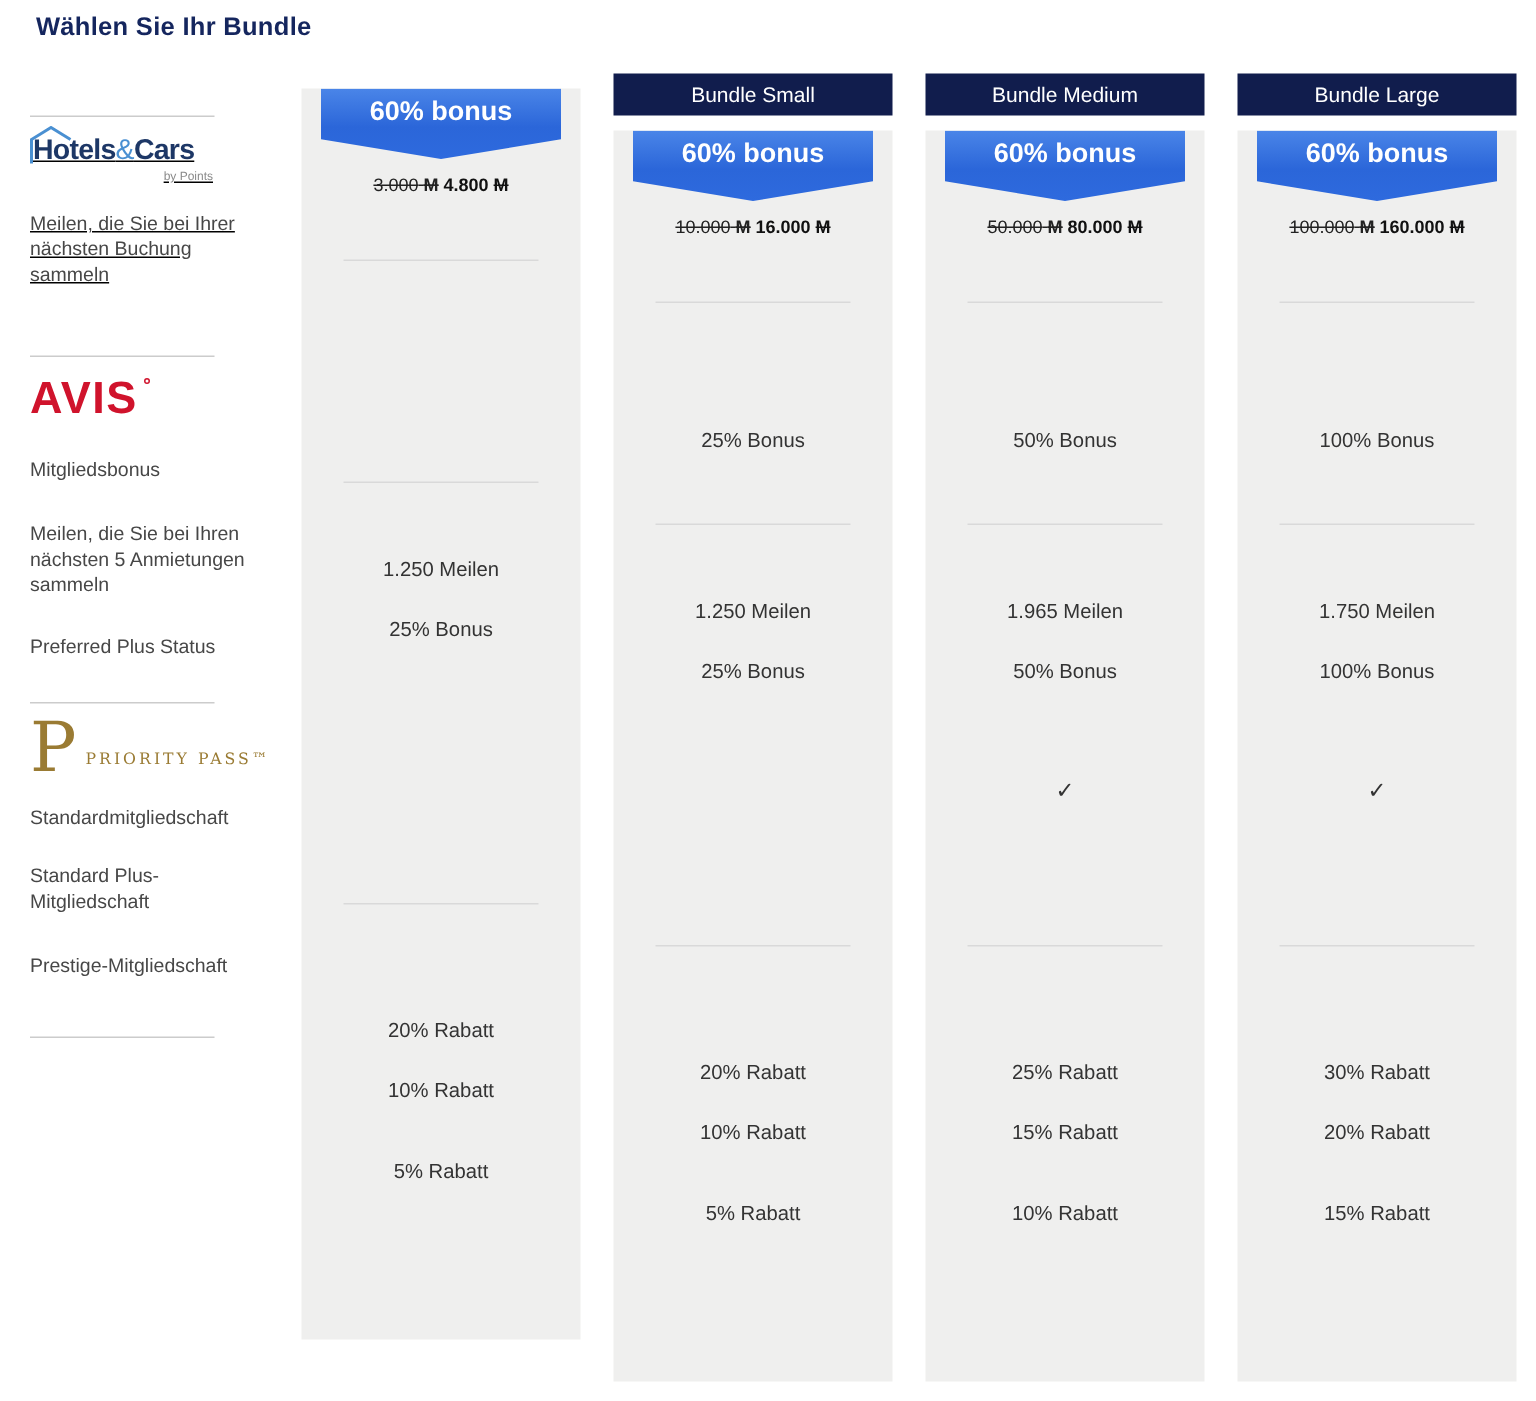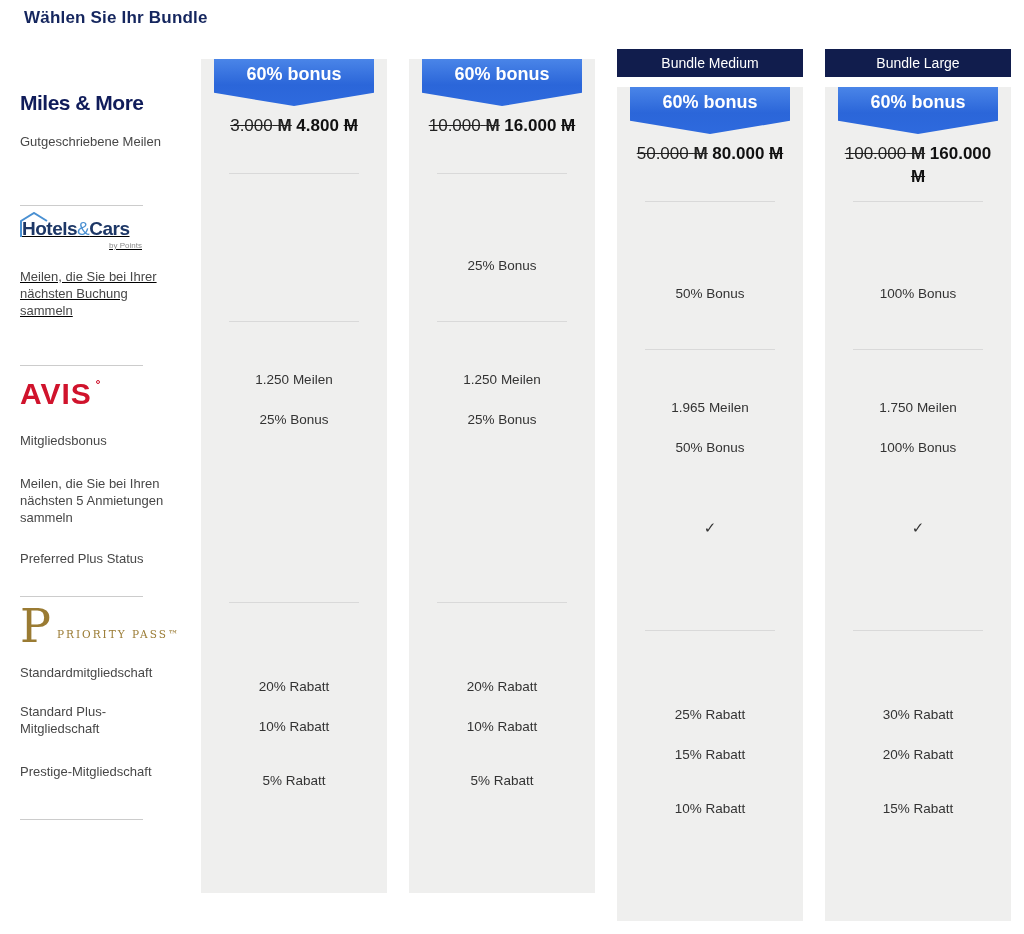--- a/index.html
+++ b/index.html
@@ -42,43 +42,39 @@
   .col-head { height:28px; background:#111d4d; color:#fff; font-size:14px; display:flex; align-items:center; justify-content:center; }
   .col-body { background:#efefee; }
   .sec { position:relative; text-align:center; }
   .c1 { height:114px; } .c2 { height:147px; } .c3 { height:230px; } .c4 { height:214px; }
   .col-div { height:1px; background:#d9d9d9; margin:0 28px; }
 
   .ribbon { margin:10px 13px 0; height:47px; color:#fff; font-size:18px; font-weight:bold;
             background:linear-gradient(180deg,#4a85e8 0%, #2b66d9 55%, #2e6ade 100%);
             clip-path:polygon(0 0, 100% 0, 100% 72%, 50% 100%, 0 72%);
             display:flex; justify-content:center; padding-top:5px; }
-  .miles-line { margin-top:9px; padding:0 12px; font-size:17px; color:#222; line-height:1.35; }
+  .miles-line { margin-top:9px; padding:0 12px; font-size:12px; color:#222; line-height:1.35; }
   .miles-old { text-decoration:line-through; }
   .miles-new { font-weight:bold; color:#111; }
   .msym { text-decoration:line-through; font-weight:bold; }
 
   .val { font-size:13.5px; color:#333; line-height:16px; }
   .c2 .val { padding-top:84px; }
   .c3 .v1 { margin-top:50px; } .c3 .v2 { margin-top:24px; } .c3 .check { margin-top:64px; font-size:15px; color:#333; }
   .c4 .v1 { margin-top:76px; } .c4 .v2 { margin-top:24px; } .c4 .v3 { margin-top:38px; }
 </style>
 </head>
 <body>
 
 <div class="page">
   <div class="page-title">Wählen Sie Ihr Bundle</div>
 
   <div class="layout">
 
     <div class="sidebar">
-      <div class="side-sec s1">
-        <div class="mm-logo">Miles &amp; More</div>
-        <div class="side-label">Gutgeschriebene Meilen</div>
-      </div>
       <div class="side-div"></div>
 
       <div class="side-sec s2">
         <div class="hc-logo">
           <svg class="hc-roof" width="34" height="26" viewBox="0 0 34 26">
             <polyline points="1,25 1,9 14,1 27,9" fill="none" stroke="#4a90d2" stroke-width="2"></polyline>
           </svg>
           <div class="hc-text"><span>Hotels</span><span class="hc-amp">&amp;</span><span>Cars</span></div>
           <div class="hc-sub">by Points</div>
         </div>
@@ -128,20 +124,21 @@
         <div class="sec c4">
           <div class="val v1">20% Rabatt</div>
           <div class="val v2">10% Rabatt</div>
           <div class="val v3">5% Rabatt</div>
         </div>
 
       </div>
     </div>
 
     <div class="col">
+      <div class="col-head">Bundle Small</div>
       <div class="col-body">
         <div class="sec c1">
           <div class="ribbon">
               <span>60% bonus</span>
             </div>
           <div class="miles-line"><span class="miles-old"><span>10.000</span> <span class="msym">M</span></span> <span class="miles-new"><span>16.000</span> <span class="msym">M</span></span></div>
         </div>
         <div class="col-div"></div>
         <div class="sec c2">
           <div class="val">25% Bonus</div>

